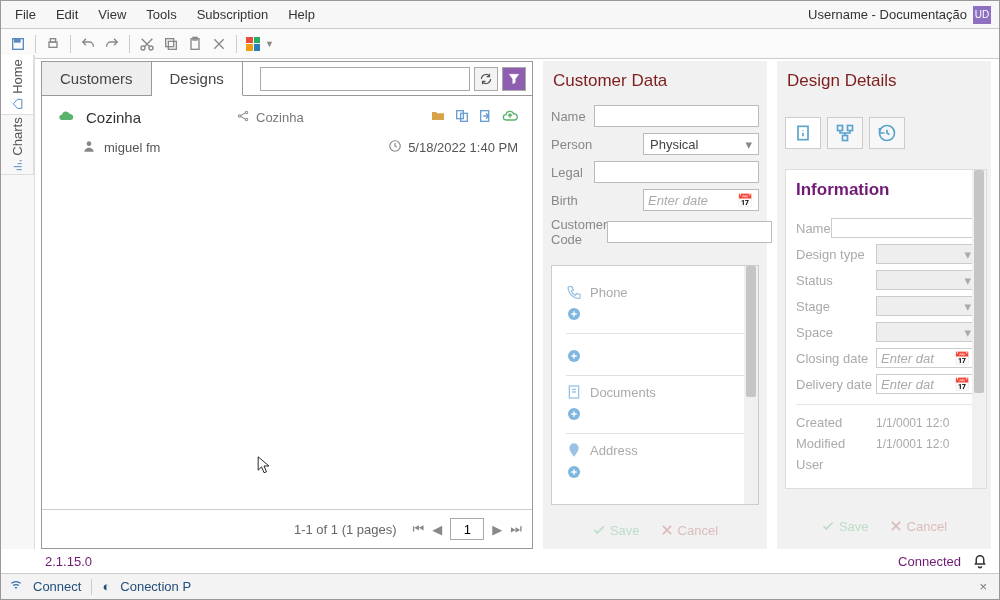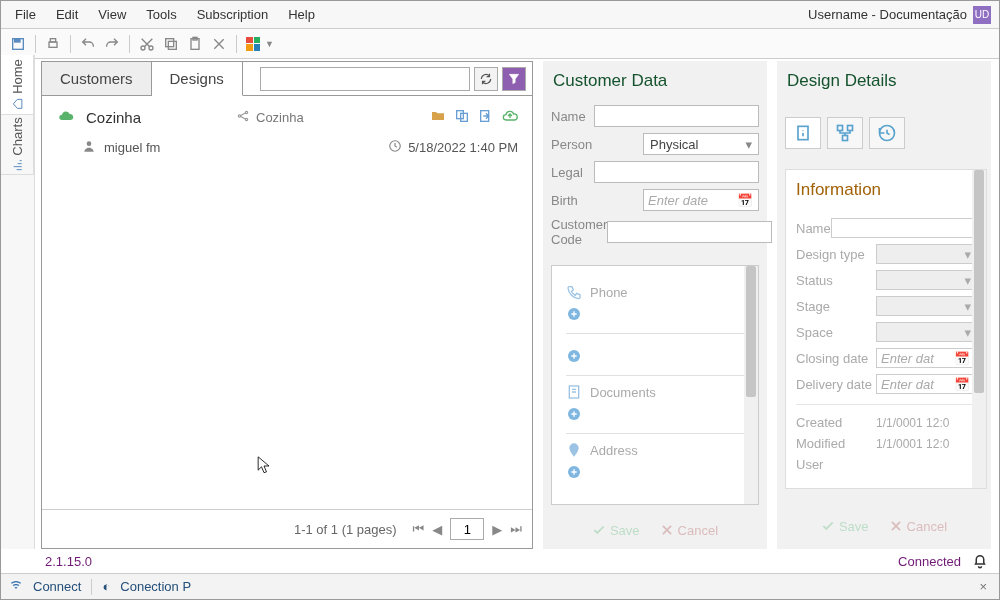--- a/index.html
+++ b/index.html
@@ -57,21 +57,21 @@
   .person-ic { color:#888; margin-right:8px;}
   .row2-right { margin-left:auto; display:flex; align-items:center; gap:6px; color:#555;}
 
   .pager { border-top:1px solid #ccc; padding:8px 10px; display:flex; align-items:center; justify-content:flex-end; gap:8px; color:#666;}
   .pager-text { margin-right:8px;}
   .pagebtn { color:#888; }
   .pageinput { width:34px; height:22px; border:1px solid #aaa; text-align:center; }
 
   
   .side-panel { width:224px; display:flex; flex-direction:column; background:#f1f1f1; }
-  .side-title { font-size:17px; color:#14532d; font-weight:300; padding:10px 10px 6px 10px; }
+  .side-title { font-size:17px; color:#7f1d1d; font-weight:300; padding:10px 10px 6px 10px; }
   .form { background:#f1f1f1; padding:2px 8px 8px 8px; }
   .frow { display:flex; align-items:center; margin:6px 0; }
   .flabel { width:92px; color:#888; font-size:13px; }
   .finput { flex:1; height:22px; border:1px solid #bbb; background:#fff; padding:0 4px; font-size:12px; color:#555;}
   .finput.placeholder { color:#aaa; font-style:italic;}
   .fselect { flex:1; height:22px; border:1px solid #bbb; background:#fff; display:flex; align-items:center; justify-content:space-between; padding:0 6px; color:#444;}
   .fselect .caret { color:#888; }
 
   .contact-scroll { margin:4px 8px 8px 8px; border:1px solid #ccc; background:#fff; height:240px; overflow:hidden; position:relative; padding:10px 14px; color:#aaa;}
   .c-section { border-bottom:1px solid #e0e0e0; padding:8px 0; }
@@ -84,21 +84,21 @@
   .actions .save { color:#bdddc7;}
   .actions .cancel { color:#dbbcbc;}
   .actions svg { width:14px;height:14px; vertical-align:-2px; margin-right:4px;}
 
   
   .dd-tools { display:flex; gap:6px; padding:4px 8px; }
   .dd-tool { width:36px; height:32px; border:1px solid #ccc; background:#f7f7f7; display:flex;align-items:center;justify-content:center; color:#5aa3cf;}
   .dd-tool.active { background:#fff; }
   .dd-tool svg { width:20px;height:20px;}
   .dd-scroll { margin:0 4px 4px 8px; background:#fff; border:1px solid #ddd; padding:10px 10px; height:320px; overflow:hidden; position:relative;}
-  .dd-h { font-size:17px; color:#a16207; font-weight:400; margin-bottom:18px;}
+  .dd-h { font-size:17px; color:#701a75; font-weight:700; margin-bottom:18px;}
   .drow { display:flex; align-items:center; margin:6px 0; color:#aaa; font-size:13px;}
   .dlabel { width:80px;}
   .dinput { flex:1; height:20px; border:1px solid #ccc; background:#fff; font-size:11px; color:#aaa; font-style:italic; padding:0 4px; display:flex; align-items:center; justify-content:space-between; overflow:hidden;}
   .dval { flex:1; text-align:left; color:#aaa; font-size:12px; white-space:nowrap; overflow:hidden;}
   .dd-scroll .sep { height:1px; background:#e5e5e5; margin:10px 0;}
   .scrollbar-v { position:absolute; right:0; top:0; width:14px; height:100%; background:#f0f0f0;}
   .scrollbar-v .thumb { position:absolute; left:2px; right:2px; background:#c5c5c5; border-radius:2px;}
 
   
   .status1 { position:absolute; left:34px; right:0; bottom:26px; height:24px; display:flex; align-items:center; justify-content:space-between; padding:0 10px; color:#701a75; background:#fff;}

